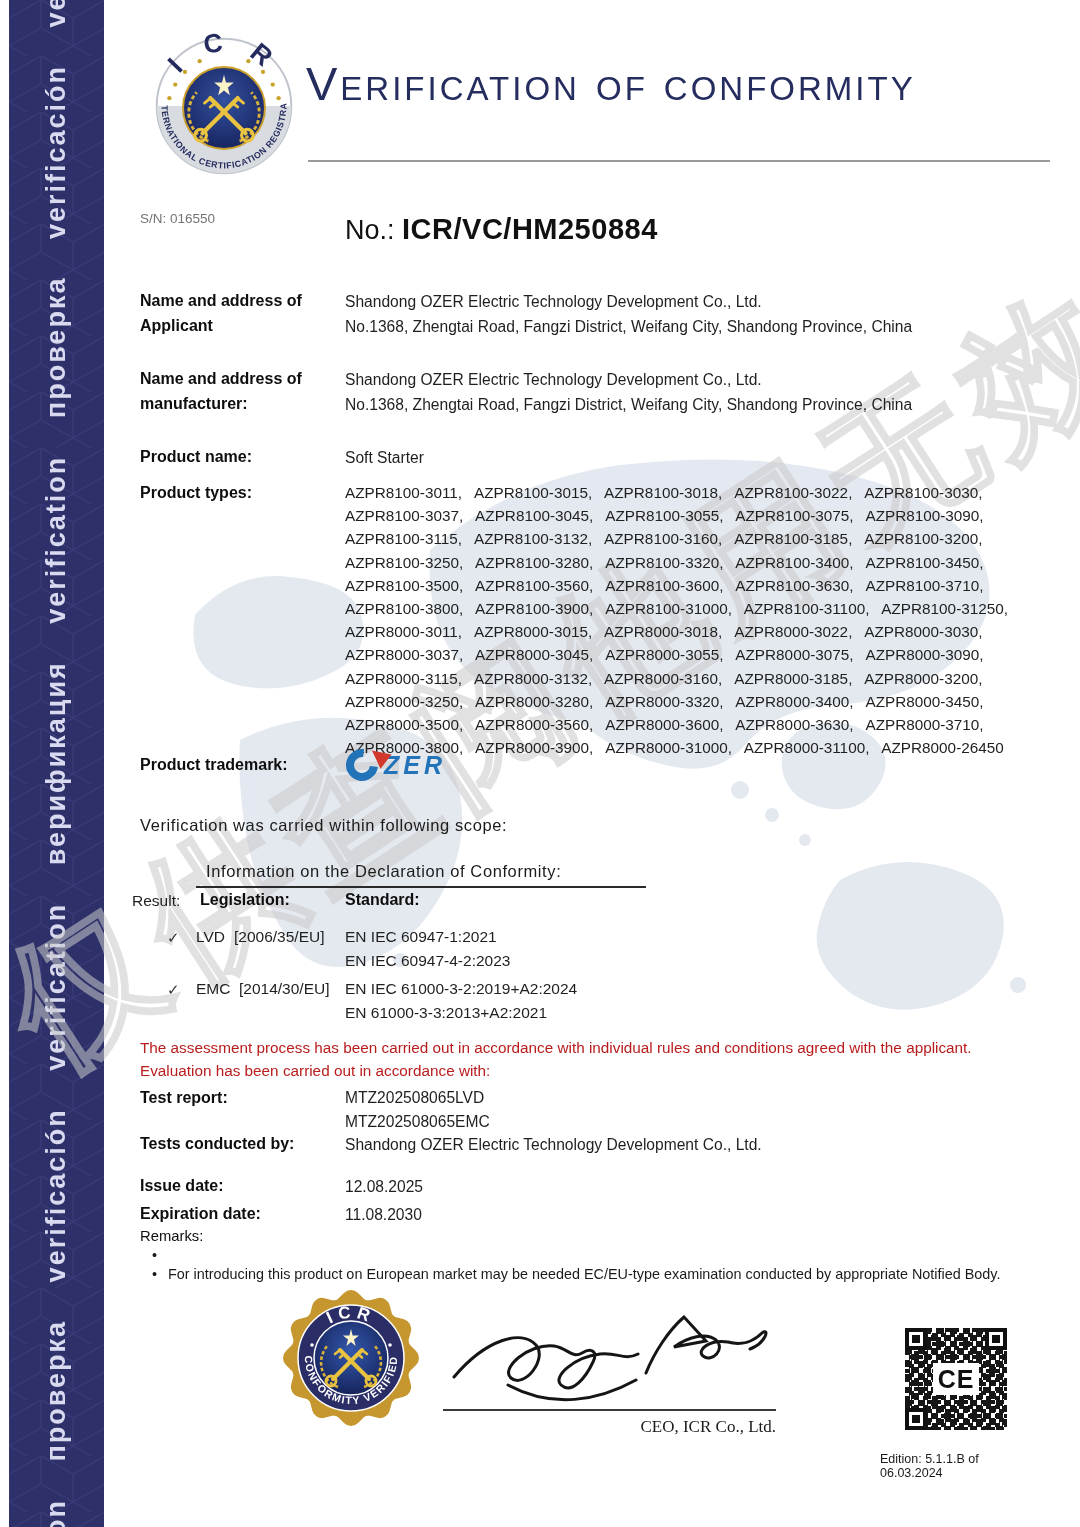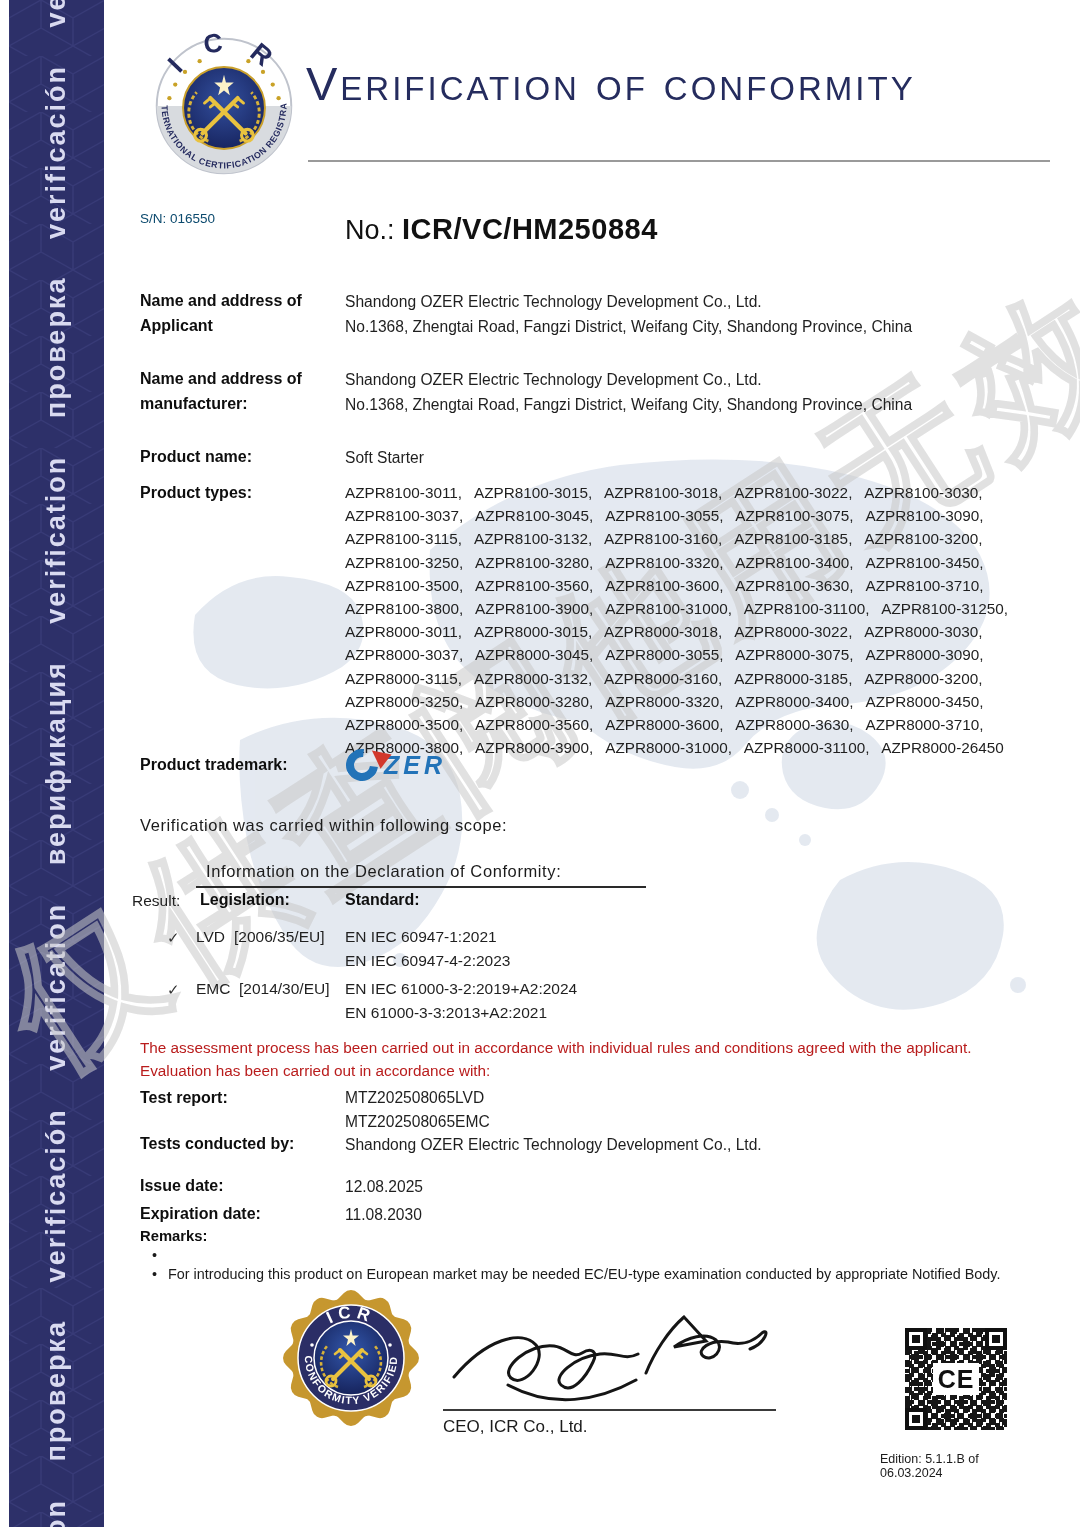--- a/index.html
+++ b/index.html
@@ -24,21 +24,21 @@
     font-size:148px; font-weight:bold; letter-spacing:14px; line-height:1.2;
     color:transparent; -webkit-text-stroke:3px #c9c9c9; opacity:.55;
     transform:rotate(-33deg); pointer-events:none; white-space:nowrap; }
 
   .abs { position:absolute; }
 
   
   .title { left:306px; top:56px; font-size:47px; color:#252c5e; letter-spacing:3px;
            font-variant:small-caps; font-weight:500; }
   .title-rule { left:308px; top:160px; width:742px; height:2px; background:#9a9a9a; }
-  .serial { left:140px; top:211px; font-size:13.5px; color:#0c4a6e; }
+  .serial { left:140px; top:211px; font-size:13.5px; color:#737373; }
   .docno { left:345px; top:213px; font-size:27px; color:#111; }
   .docno b { font-size:29px; letter-spacing:0.5px; }
 
   
   .lbl { font-weight:bold; font-size:16px; line-height:25px; color:#0e0e0e; width:200px; }
   .val { font-size:15.6px; line-height:25px; color:#1f1f1f; }
   .ptlines div { font-size:15.3px; line-height:23.2px; color:#1f1f1f; white-space:pre-wrap; }
 
   
   .ozer { left:346px; top:747px; display:flex; align-items:center; height:36px;font-style:italic; }
@@ -52,28 +52,28 @@
   .scope { left:140px; top:816px; font-size:16.5px; letter-spacing:0.6px; color:#1b1b1b; }
   .doc-header { left:196px; top:862px; width:450px; font-size:16.5px; letter-spacing:0.6px;
                 color:#1b1b1b; padding:0 0 5px 10px; border-bottom:2px solid #2a2a2a; }
 
   .th { font-weight:bold; font-size:16px; color:#0e0e0e; }
   .cell { font-size:15.5px; color:#1f1f1f; }
   .check { font-size:15px; color:#333; }
 
   .para { left:140px; top:1036px; width:908px; font-size:15.3px; line-height:23px; color:#b91c1c; }
 
-  .remarks-title { left:140px; top:1228px; font-size:14.8px; font-weight:bold; color:#0e0e0e; }
+  .remarks-title { left:140px; top:1228px; font-size:14.8px; font-weight:normal; color:#0e0e0e; }
   .bullet-row { left:152px; width:900px; font-size:14.4px; color:#1b1b1b; display:flex; }
   .bullet-row .dot { width:16px; }
 
   
   .contacts { left:140px; top:1376px; font-size:15.3px; line-height:23px; color:#1f1f1f; }
   .sig-line { left:443px; top:1409px; width:333px; height:2px; background:#3a3a3a; }
-  .ceo { left:443px; top:1417px; width:333px; text-align:left; font-size:17px; color:#1b1b1b; }
+  .ceo { left:443px; top:1417px; width:333px; text-align:right; font-size:17px; color:#1b1b1b;font-family:Liberation Serif, serif; }
   .edition { left:880px; top:1452px; width:150px; font-size:12.5px; color:#1b1b1b; }
 
   
   .qr { left:905px; top:1328px; width:102px; height:102px; background-color:#fff;
     background-image:
       repeating-conic-gradient(#161616 0 25%, transparent 0 50%),
       repeating-conic-gradient(#161616 0 25%, #fff 0 50%);
     background-size:9px 9px, 13px 13px; }
   .finder { position:absolute; width:22px; height:22px; border:4px solid #101010; background:#fff;
             display:flex; align-items:center; justify-content:center; }

